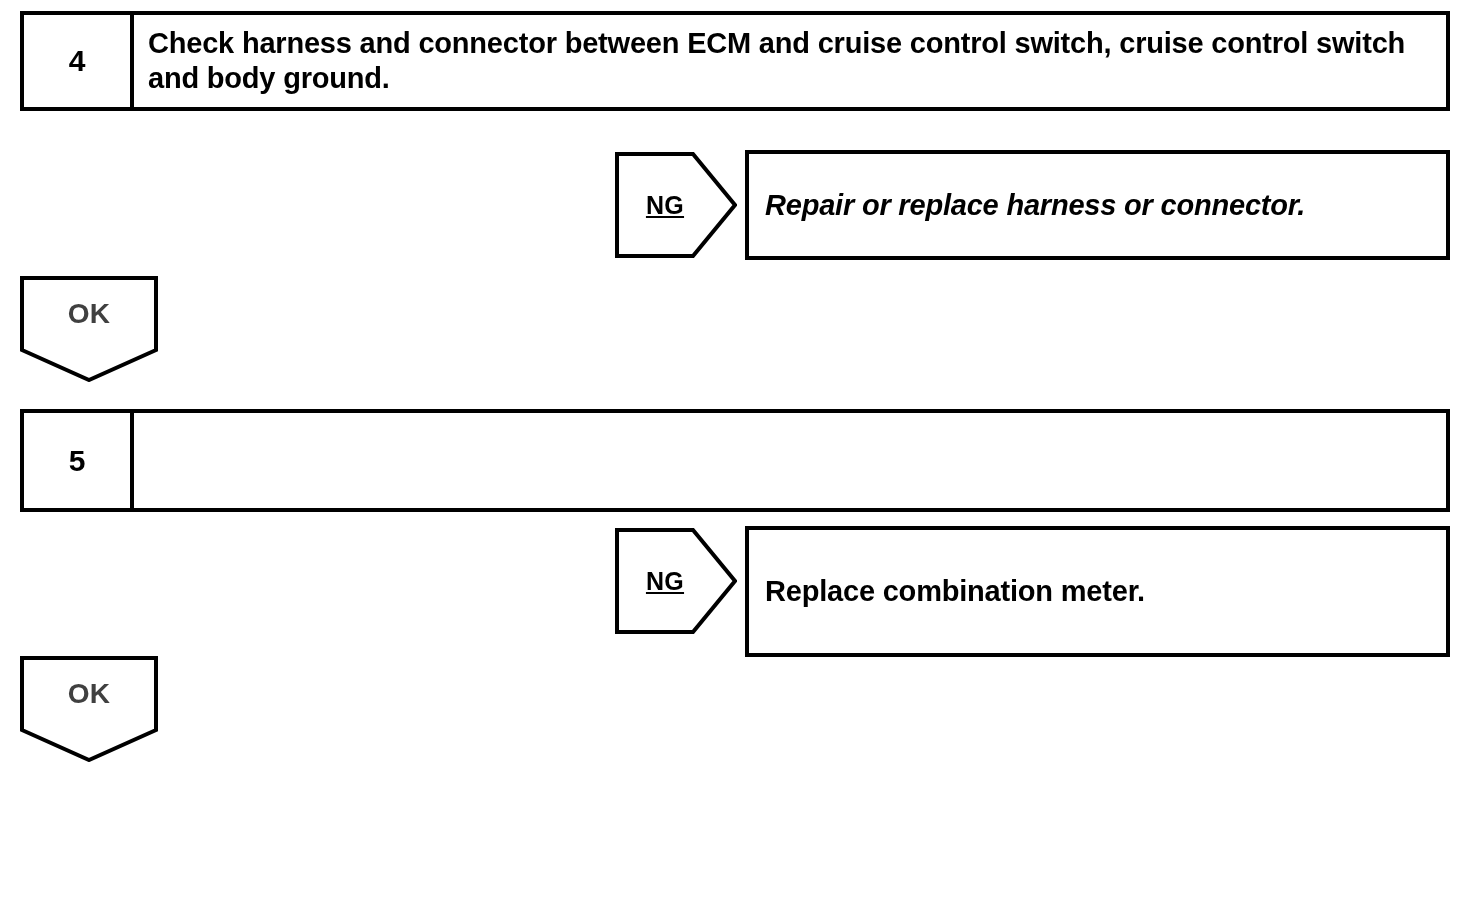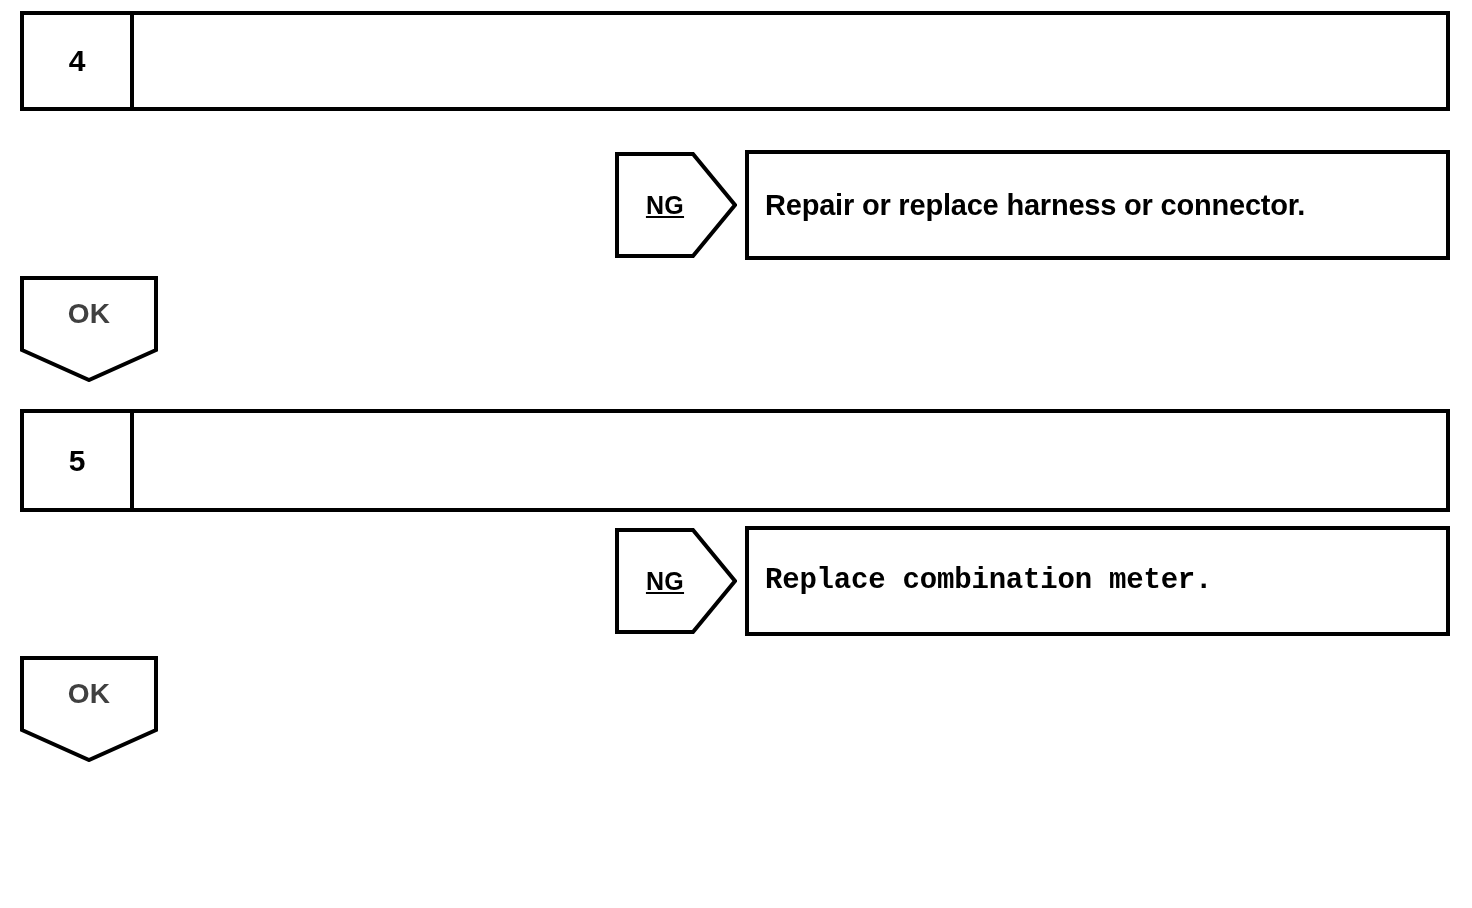--- a/index.html
+++ b/index.html
@@ -117,50 +117,51 @@
     letter-spacing: 0.3px;
   }
 </style>
 </head>
 <body>
 
 <div id="flow-canvas">
 
   <div class="step-box" style="left:20px; top:11px; width:1430px; height:100px;">
     <div class="step-num">4</div>
+    <div class="step-text">Check harness and connector between ECM and cruise control switch, cruise control switch and body ground.</div>
   </div>
 
   <div class="ng-arrow" style="left:615px; top:152px; width:122px; height:106px;">
     <svg width="122" height="106" viewBox="0 0 122 106" aria-hidden="true">
       <polygon points="2,2 78,2 120,53 78,104 2,104" fill="#ffffff" stroke="#000000" stroke-width="4" stroke-linejoin="miter"></polygon>
     </svg>
     <div class="arrow-label">NG</div>
   </div>
 
-  <div class="result-box" style="left:745px; top:150px; width:705px; height:110px;">Repair or replace harness or connector.</div>
+  <div class="result-box" style="left:745px; top:150px; width:705px; height:110px;font-style:italic;">Repair or replace harness or connector.</div>
 
   <div class="ok-arrow" style="left:20px; top:276px; width:138px; height:106px;">
     <svg width="138" height="106" viewBox="0 0 138 106" aria-hidden="true">
       <polygon points="2,2 136,2 136,74 69,104 2,74" fill="#ffffff" stroke="#000000" stroke-width="4" stroke-linejoin="miter"></polygon>
     </svg>
     <div class="arrow-label">OK</div>
   </div>
 
   <div class="step-box" style="left:20px; top:409px; width:1430px; height:103px;">
     <div class="step-num">5</div>
   </div>
 
   <div class="ng-arrow" style="left:615px; top:528px; width:122px; height:106px;">
     <svg width="122" height="106" viewBox="0 0 122 106" aria-hidden="true">
       <polygon points="2,2 78,2 120,53 78,104 2,104" fill="#ffffff" stroke="#000000" stroke-width="4" stroke-linejoin="miter"></polygon>
     </svg>
     <div class="arrow-label">NG</div>
   </div>
 
-  <div class="result-box" style="left:745px; top:526px; width:705px; height:110px;font-family:Liberation Mono, monospace;">Replace combination meter.</div>
+  <div class="result-box" style="left:745px; top:526px; width:705px; height:131px;">Replace combination meter.</div>
 
   <div class="ok-arrow" style="left:20px; top:656px; width:138px; height:106px;">
     <svg width="138" height="106" viewBox="0 0 138 106" aria-hidden="true">
       <polygon points="2,2 136,2 136,74 69,104 2,74" fill="#ffffff" stroke="#000000" stroke-width="4" stroke-linejoin="miter"></polygon>
     </svg>
     <div class="arrow-label">OK</div>
   </div>
 
 
 </div>

